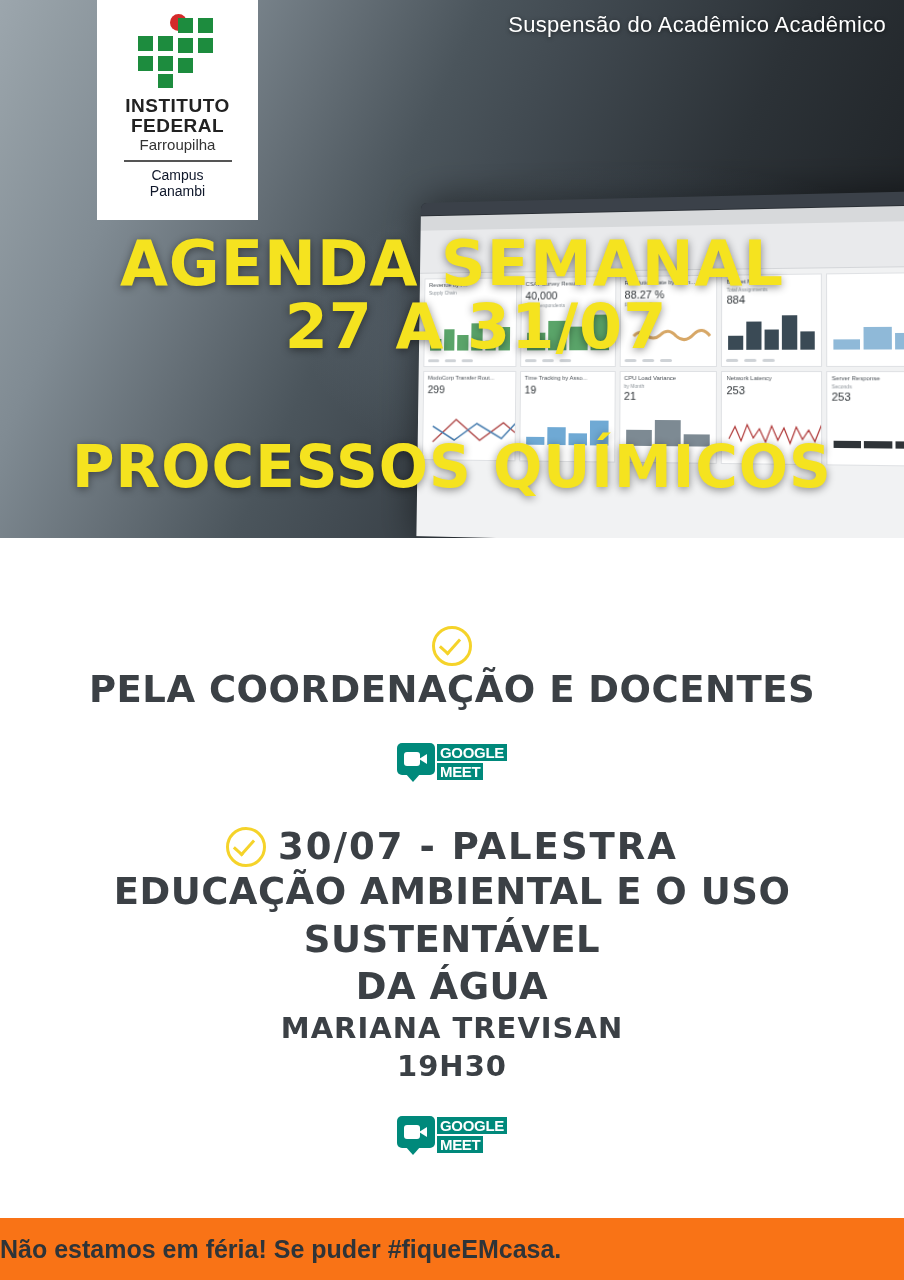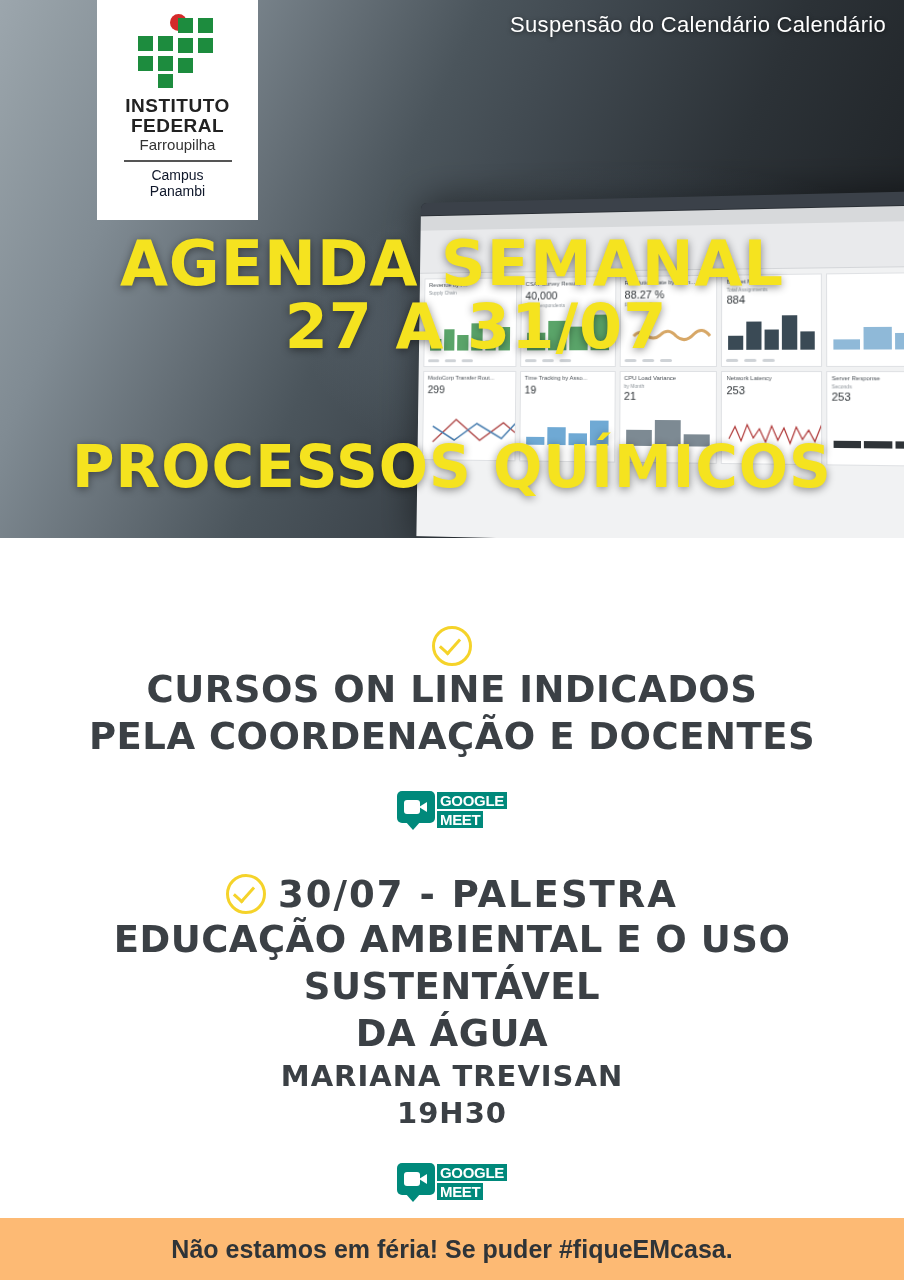--- a/index.html
+++ b/index.html
@@ -303,24 +303,23 @@
     letter-spacing: -0.3px;
   }
   .meet-words span + span { margin-top: 2px; }
 
   
   .footer {
     position: absolute;
     left: 0; bottom: 0;
     width: 904px;
     height: 62px;
-    background: #fdba74;
+    background: #f97316;
     display: flex;
     align-items: center;
-    justify-content: center;
   }
   .footer-text {
     font-family: "Liberation Sans", sans-serif;
     font-weight: bold;
     font-size: 25px;
     color: #2f3438;
   }
 </style>
 </head>
 <body>
@@ -470,36 +469,35 @@
       <i style="left:28px; top:60px; width:15px; height:14px;"></i>
     </div>
     <div class="logo-if">INSTITUTO</div>
     <div class="logo-if">FEDERAL</div>
     <div class="logo-sub">Farroupilha</div>
     <div class="logo-rule"></div>
     <div class="logo-campus">Campus</div>
     <div class="logo-campus">Panambi</div>
   </div>
 
-  <div class="hero-note">Suspensão do Calendário Calendário</div>
+  <div class="hero-note">Suspensão do Acadêmico Acadêmico</div>
 
   <div class="hero-titles">
     <div class="t1">AGENDA SEMANAL</div>
     <div class="t2">27 A 31/07</div>
     <div class="t3">PROCESSOS QUÍMICOS</div>
   </div>
 </div>
 
 <div class="content">
 
   <div class="block blk1">
     <div class="headline-row">
       <span class="check"></span>
     </div>
-    <div class="line">CURSOS ON LINE INDICADOS</div>
     <div class="line">PELA COORDENAÇÃO E DOCENTES</div>
 
     <div class="meet">
       <span class="meet-ic">
         <span class="bub"></span>
           <span class="tail"></span>
           <span class="cam"></span>
           <span class="lens"></span>
       </span>
       <span class="meet-words">

